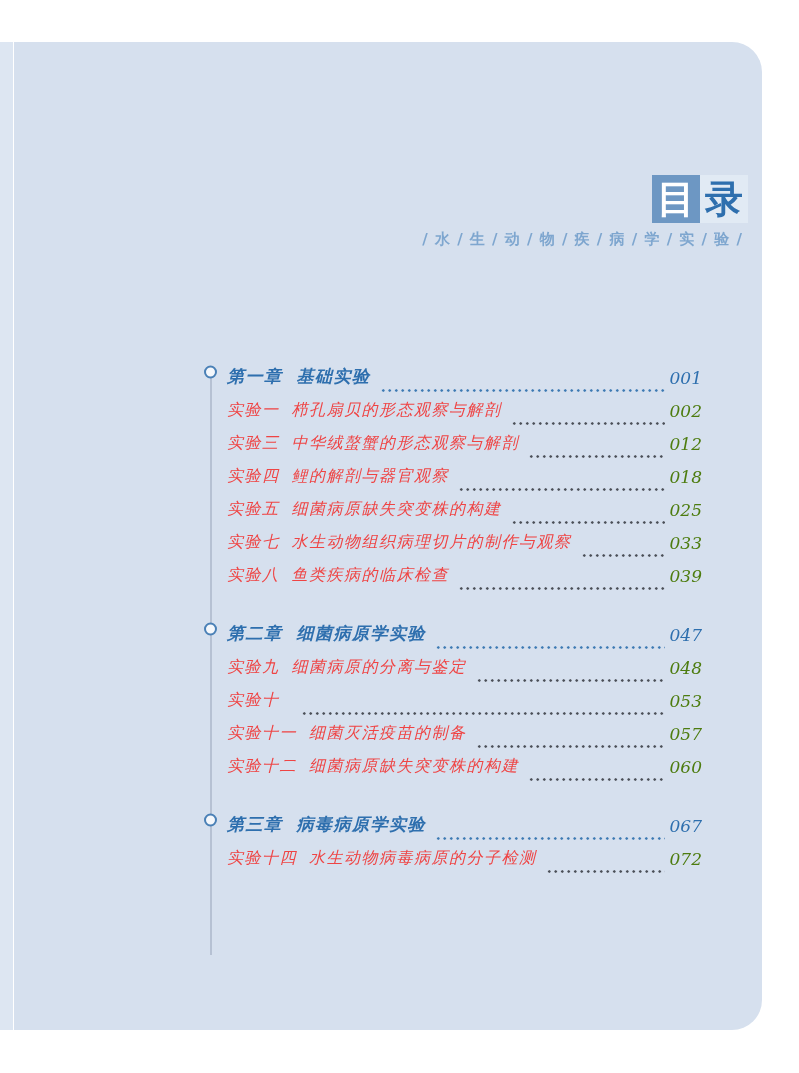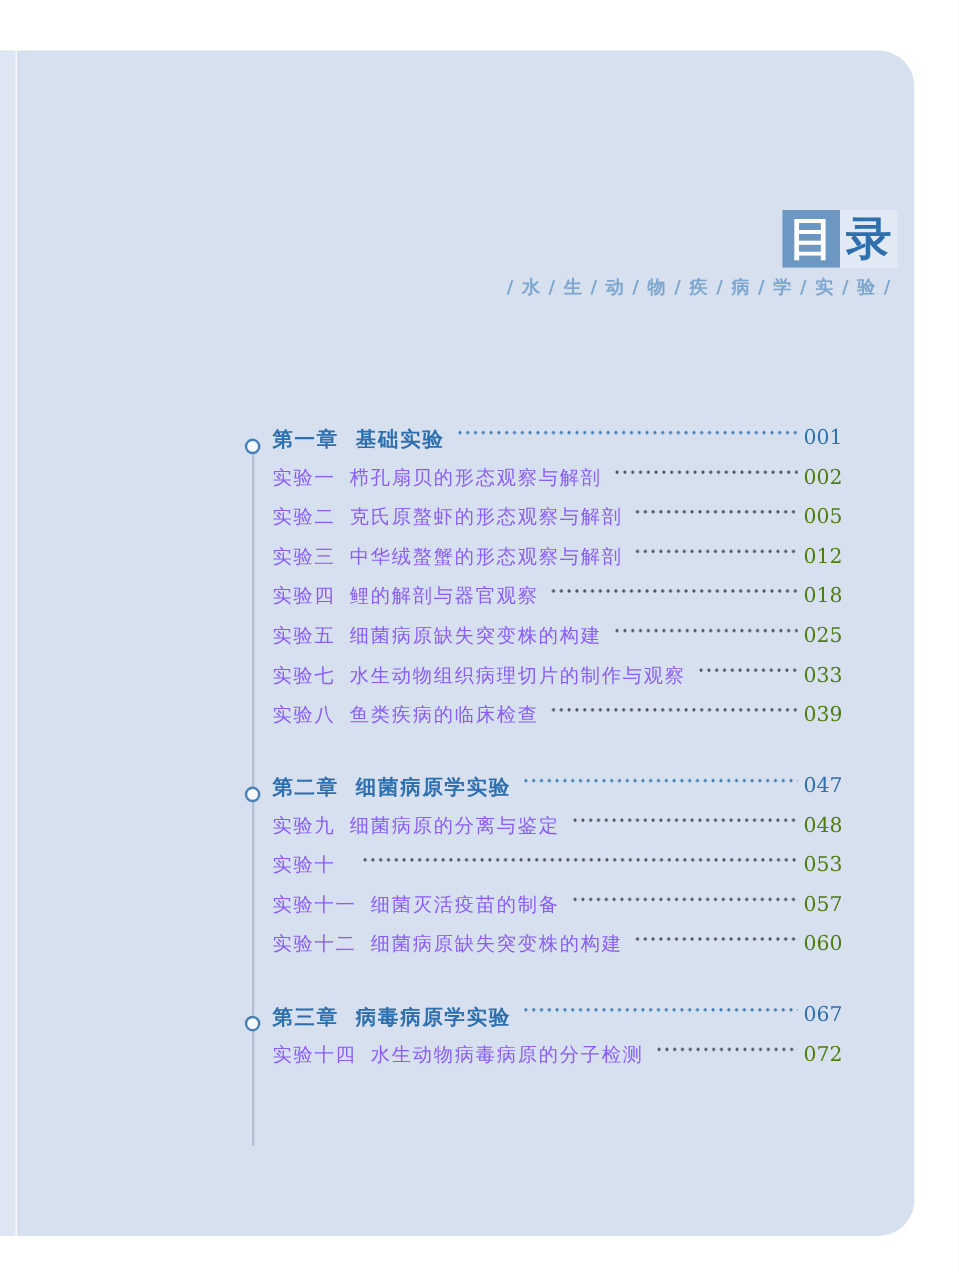--- a/index.html
+++ b/index.html
@@ -40,35 +40,35 @@
   .toc{
     position:absolute;left:204px;top:355px;width:498px;
   }
   .timeline{
     position:absolute;left:6px;top:17px;width:1.5px;height:583px;
     background:#b6c1d3;
   }
   .chapter-section{position:relative;}
   .chapter-section + .chapter-section{margin-top:26px;}
   .row{
-    display:flex;align-items:flex-start;height:33px;padding-left:23px;
-    position:relative;white-space:nowrap;
+    display:flex;align-items:flex-end;height:33px;padding-left:23px;
+    position:relative;white-space:nowrap;font-style:italic;
   }
   .marker{
     position:absolute;left:0;top:50%;transform:translateY(-50%);
     width:13px;height:13px;border-radius:50%;box-sizing:border-box;
     background:#f4f7fb;border:2px solid #4a80b6;z-index:2;
   }
   .ch-no,.ch-title{
     font-weight:bold;font-size:17px;color:#2e6fae;letter-spacing:1.5px;
   }
   .ch-no{margin-right:14px;}
   .it-no,.it-title{
     font-family:"DejaVu Serif","Liberation Serif",serif;
-    font-size:16px;color:#8b5cf6;letter-spacing:1.5px;
+    font-size:16px;color:#ef4444;letter-spacing:1.5px;
   }
   .it-no{margin-right:12px;}
   .leader{
     flex:1;height:3px;margin:0 5px 0 9px;position:relative;top:4px;
     background-image:radial-gradient(circle,#4a4f57 1.1px,transparent 1.45px);
     background-size:6.5px 3px;background-position:left center;background-repeat:repeat-x;
   }
   .leader-blue{
     background-image:radial-gradient(circle,#3d7ab3 1.1px,transparent 1.45px);
   }
@@ -101,26 +101,20 @@
         <span class="ch-no">第一章</span>
         <span class="ch-title">基础实验</span>
         <span class="leader leader-blue"></span>
         <span class="ch-page">001</span>
       </div>
       <div class="row item-row">
         <span class="it-no">实验一</span>
         <span class="it-title">栉孔扇贝的形态观察与解剖</span>
         <span class="leader"></span>
         <span class="it-page">002</span>
-      </div>
-      <div class="row item-row">
-        <span class="it-no">实验二</span>
-        <span class="it-title">克氏原螯虾的形态观察与解剖</span>
-        <span class="leader"></span>
-        <span class="it-page">005</span>
       </div>
       <div class="row item-row">
         <span class="it-no">实验三</span>
         <span class="it-title">中华绒螯蟹的形态观察与解剖</span>
         <span class="leader"></span>
         <span class="it-page">012</span>
       </div>
       <div class="row item-row">
         <span class="it-no">实验四</span>
         <span class="it-title">鲤的解剖与器官观察</span>

